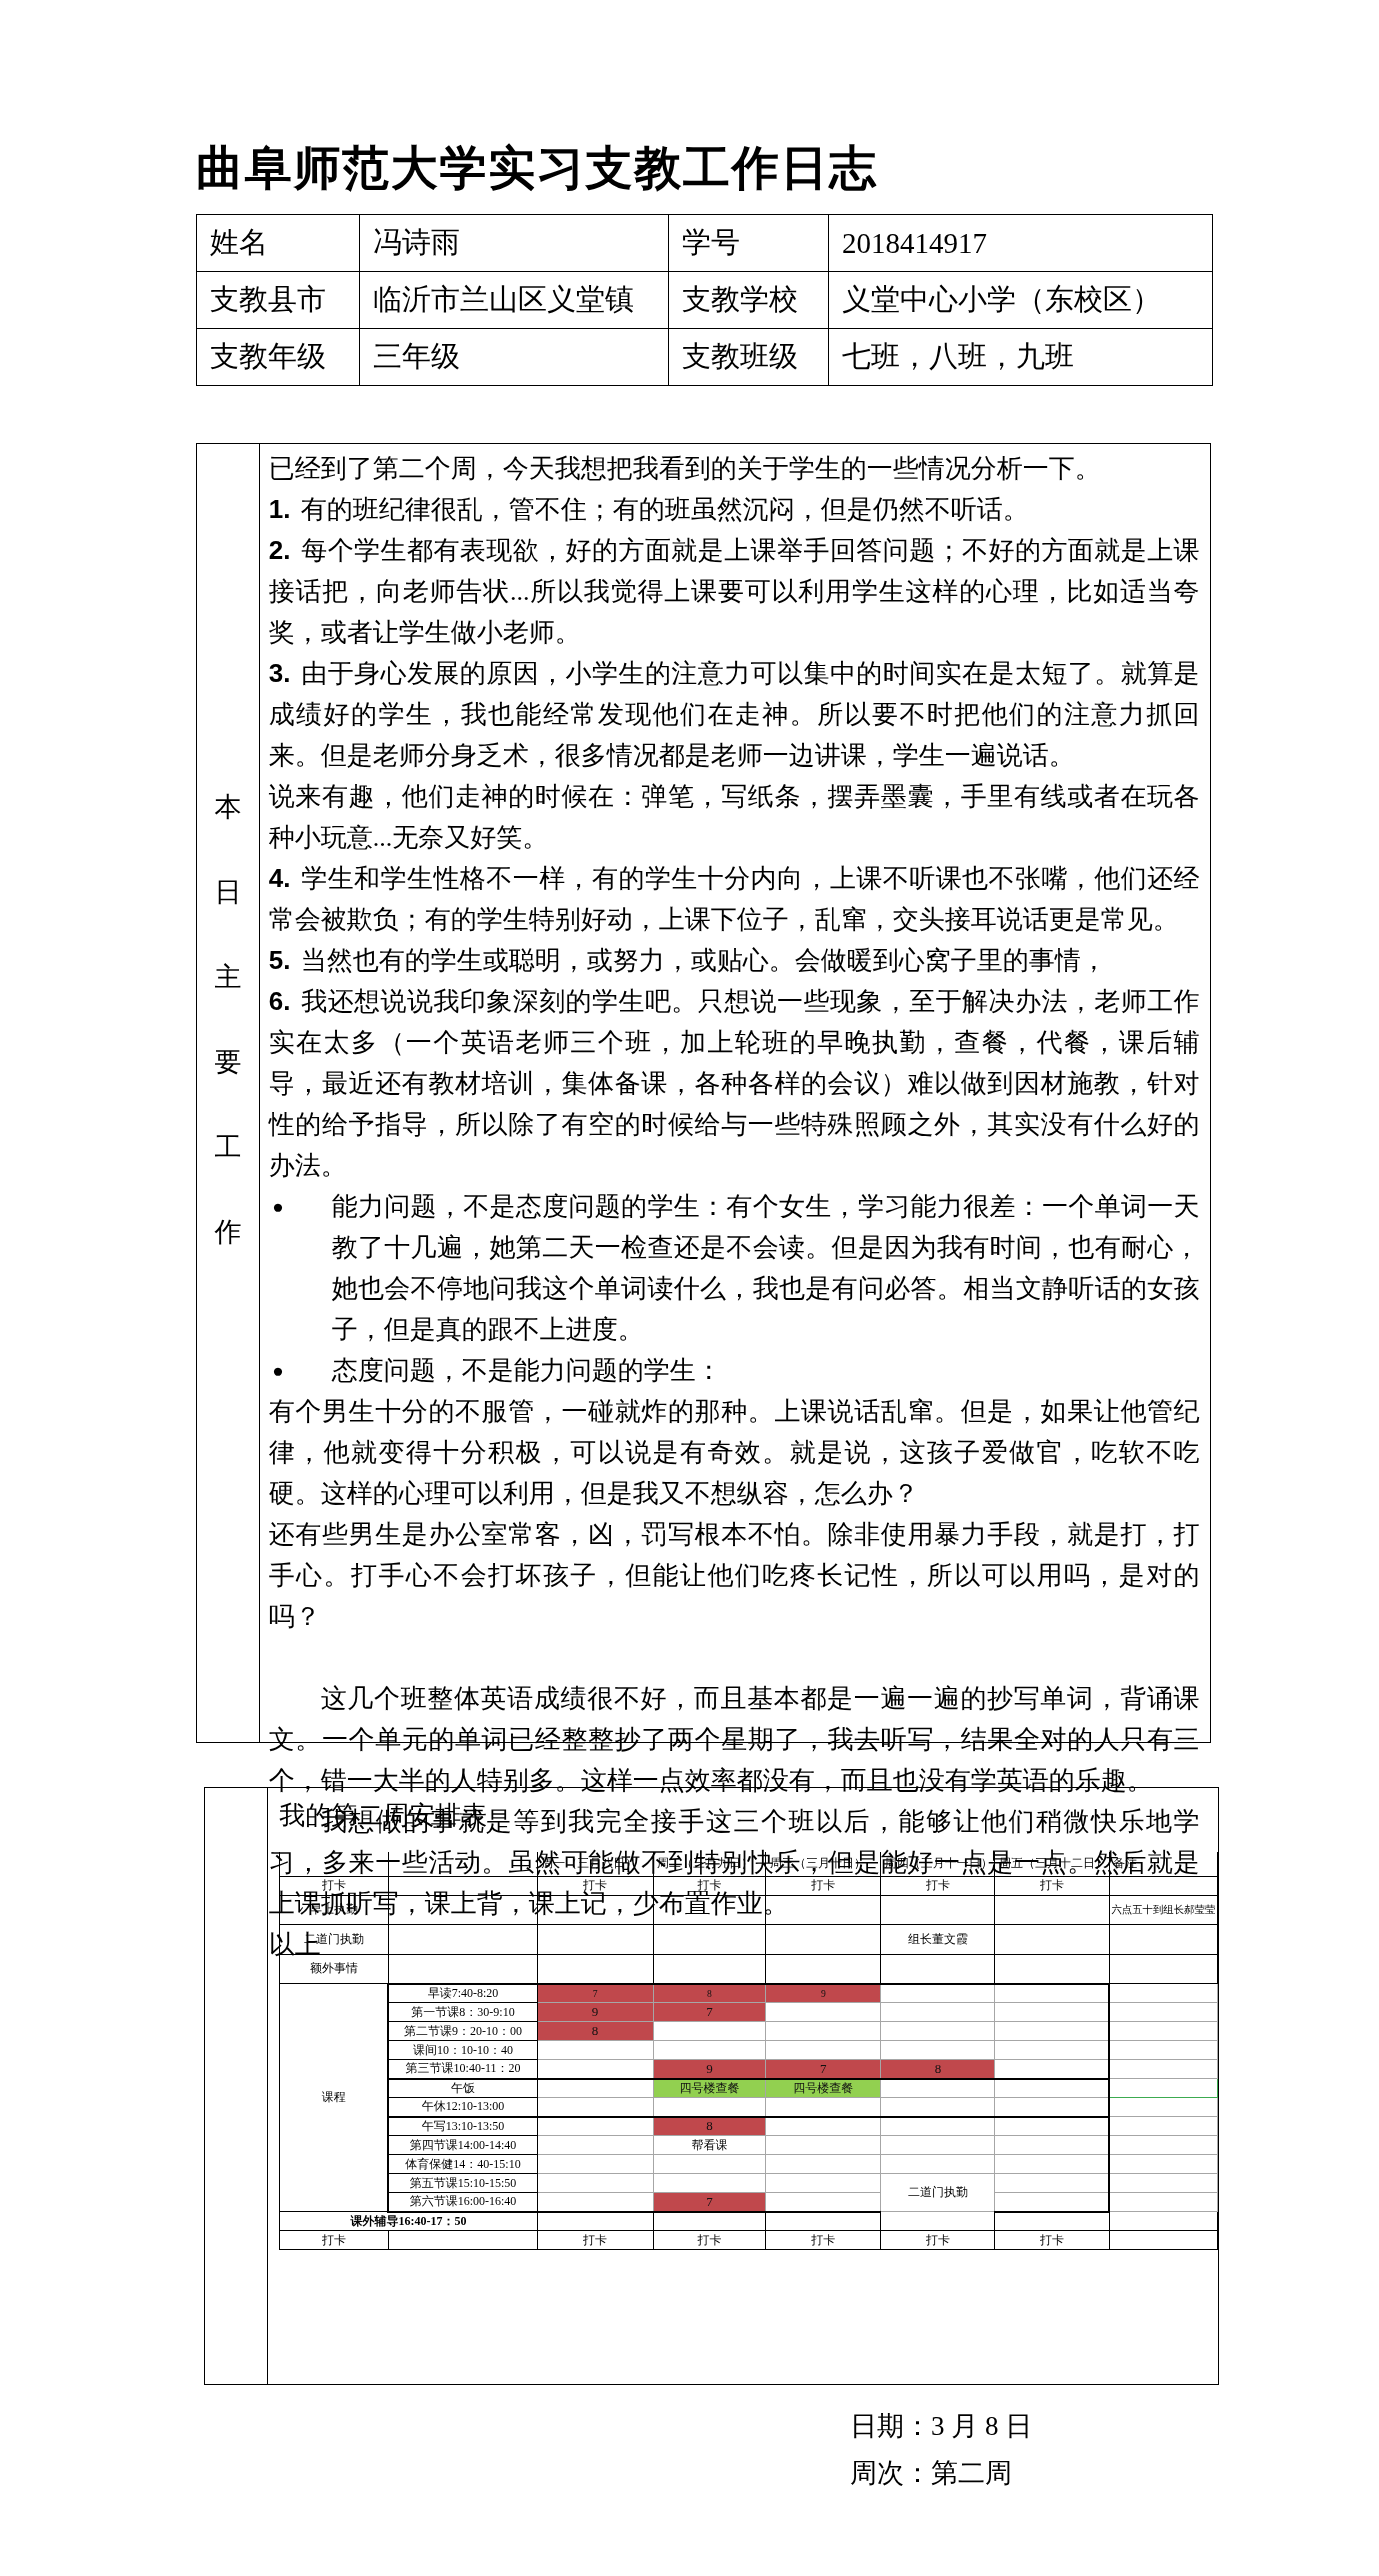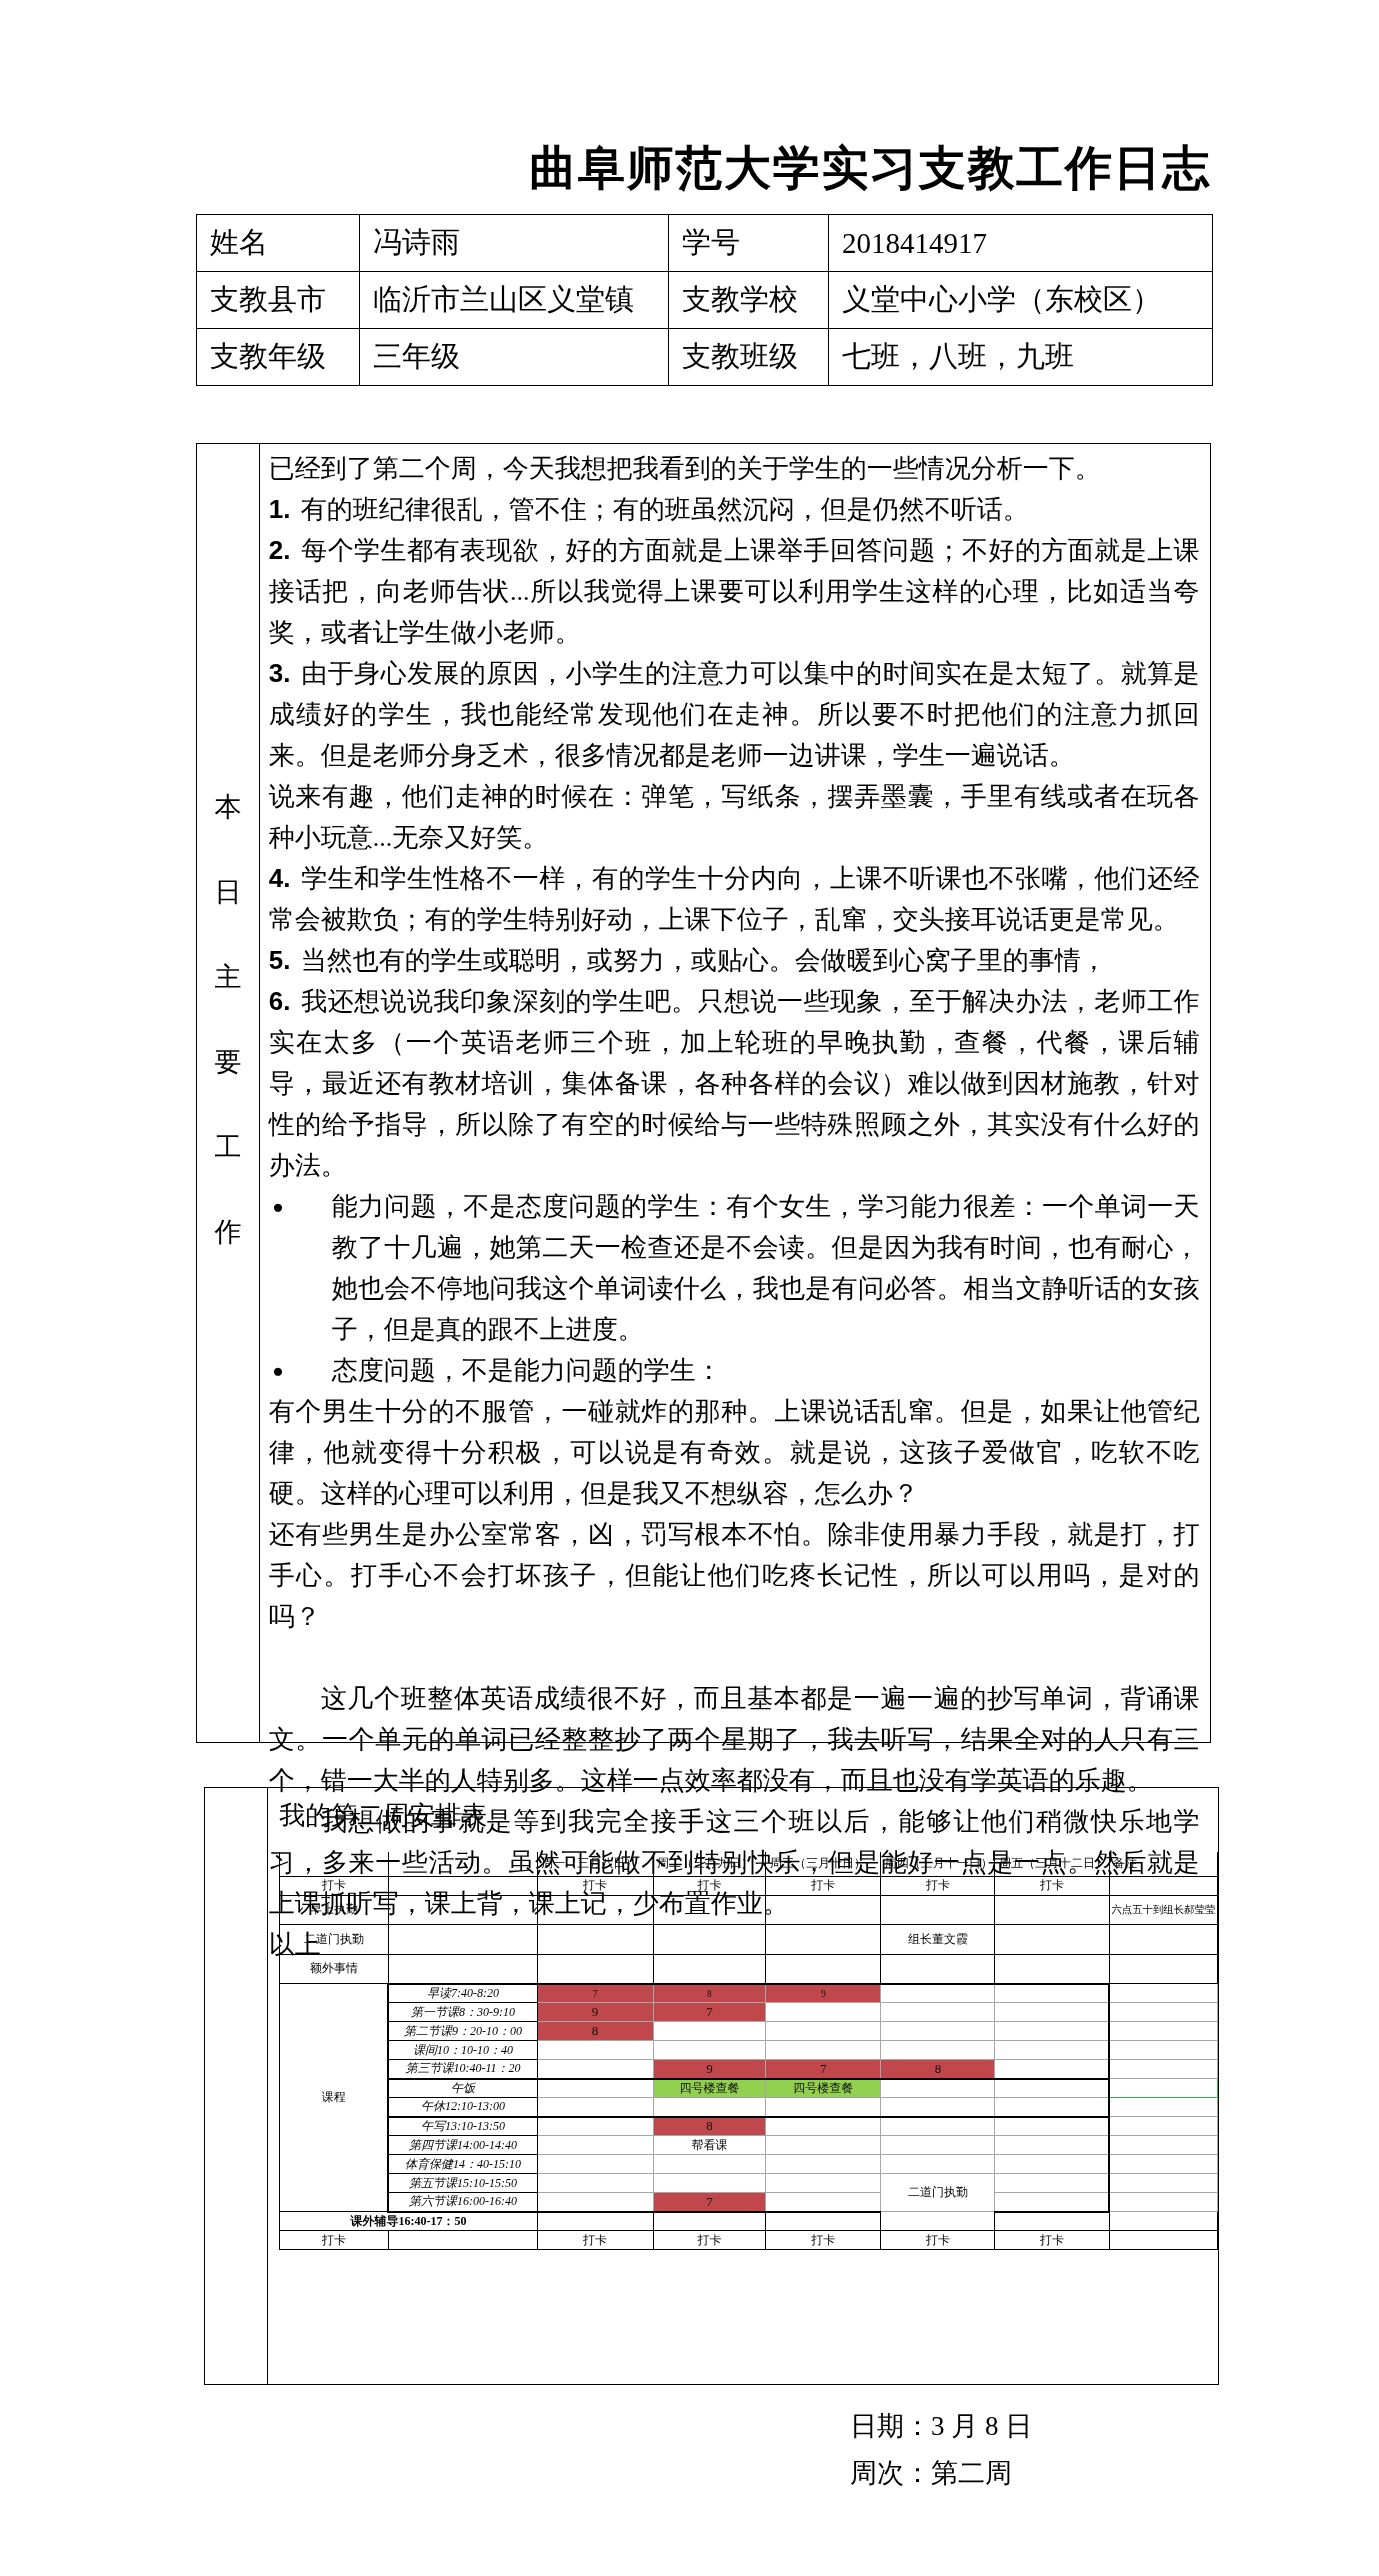--- a/index.html
+++ b/index.html
@@ -1,21 +1,21 @@
 <!DOCTYPE html>
 <html style="font-size:14px"><head>
 <meta charset="utf-8">
 <style>
   * { box-sizing: border-box; margin: 0; padding: 0; }
   html,body { width:1379px; height:2576px; background:#ffffff; position:relative;
     font-family:"Liberation Serif","DejaVu Serif",serif; color:#000; overflow:hidden; }
 
   
   .doc-title { position:absolute; left:196px; top:137px; width:1015px;
-    text-align:right; font-size:47px; font-weight:bold; letter-spacing:1.7px; }
+    text-align:left; font-size:47px; font-weight:bold; letter-spacing:1.7px; }
 
   
   table.info { position:absolute; left:196px; top:214px; width:1015px;
     border-collapse:collapse; table-layout:fixed; }
   table.info td { border:1.7px solid #000; height:57px; font-size:29px;
     padding-left:13px; vertical-align:middle; }
 
   
   .worklog { position:absolute; left:196px; top:443px; width:1015px; height:1300px;
     border:1.7px solid #000; display:flex; }
@@ -40,21 +40,21 @@
   .schedule-title { position:absolute; left:11.3px; top:10.4px; font-size:26px; }
 
   table.grid { position:absolute; left:11.3px; top:64px; border-collapse:collapse;
     table-layout:fixed; font-size:12px; }
   table.grid td { border:0.9px solid #000; vertical-align:middle; text-align:center;
     overflow:hidden; white-space:nowrap; padding:0 1.7px; }
   tr.h-header td { height:24px; border-top:none; text-align:left; padding-left:3.5px;margin-left:34px; }
   tr.h-punch td { height:19px; }
   tr.h-tall td { height:29.5px; }
   tr.course td { height:19px; border:0.9px solid #a6a6a6; }
-  tr.course td.rowlabel { border:0.9px solid #000;font-style:italic; }
+  tr.course td.rowlabel { border:0.9px solid #000; }
   td.course-label { border:0.9px solid #000 !important; }
   tr.h-bottom td { height:19px; }
   td.no-left { border-left:none; }
   td.left-align { text-align:left; padding-left:3.5px;font-weight:bold; }
   td.note-cell { font-size:10.4px; text-align:left; padding:0 0.9px; vertical-align:bottom; }
   td.thick-top { border-top:2.6px solid #000 !important; }
   td.thick-bottom { border-bottom:2.6px solid #000 !important; }
   td.thick-left { border-left:2.6px solid #000 !important; }
   td.thick-right { border-right:2.6px solid #000 !important; }
   td.red { background:#c0484c; color:#111; font-size:13px; }

